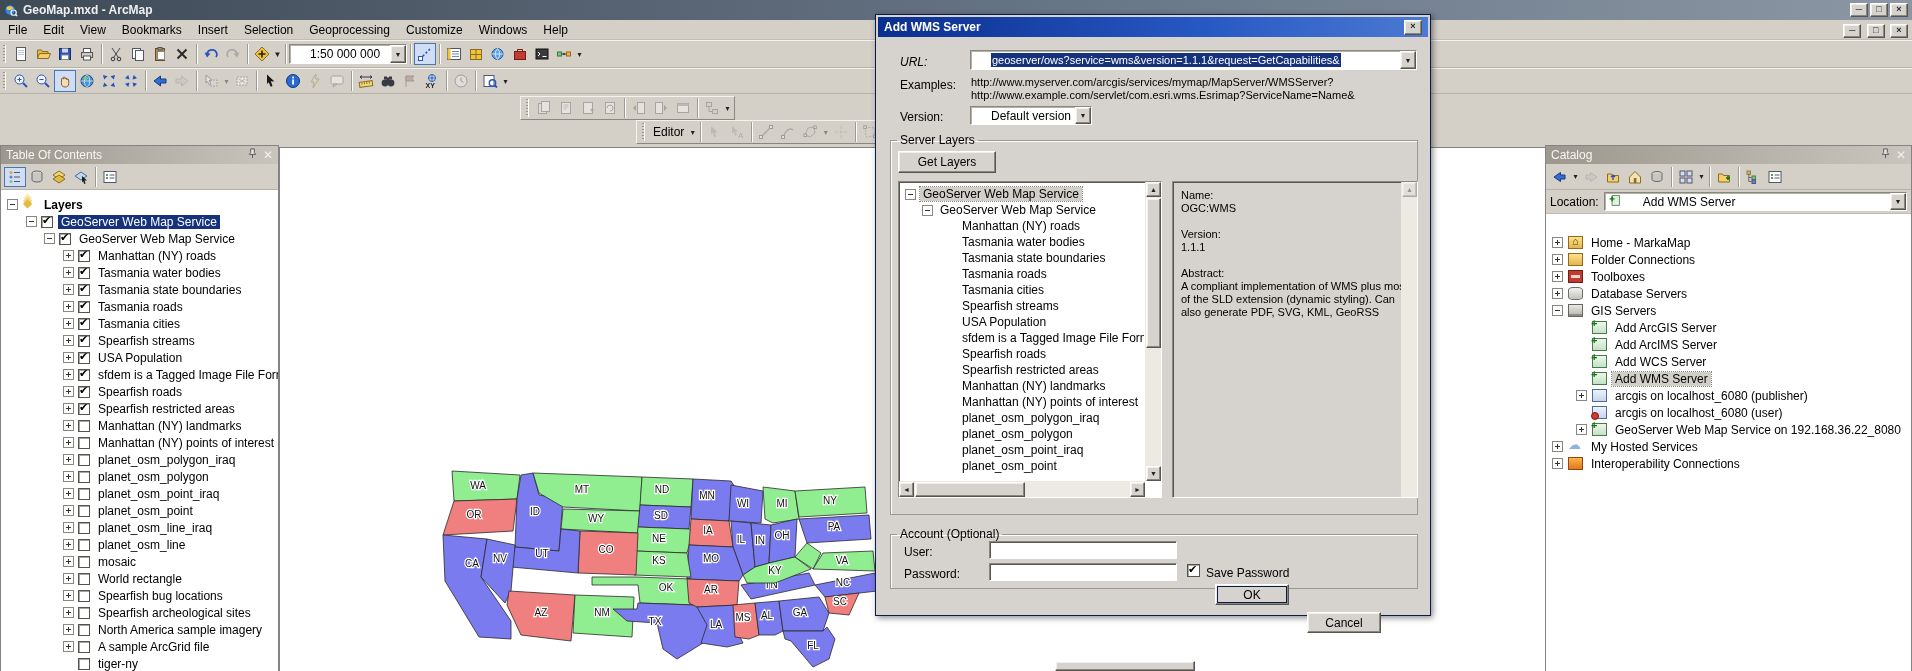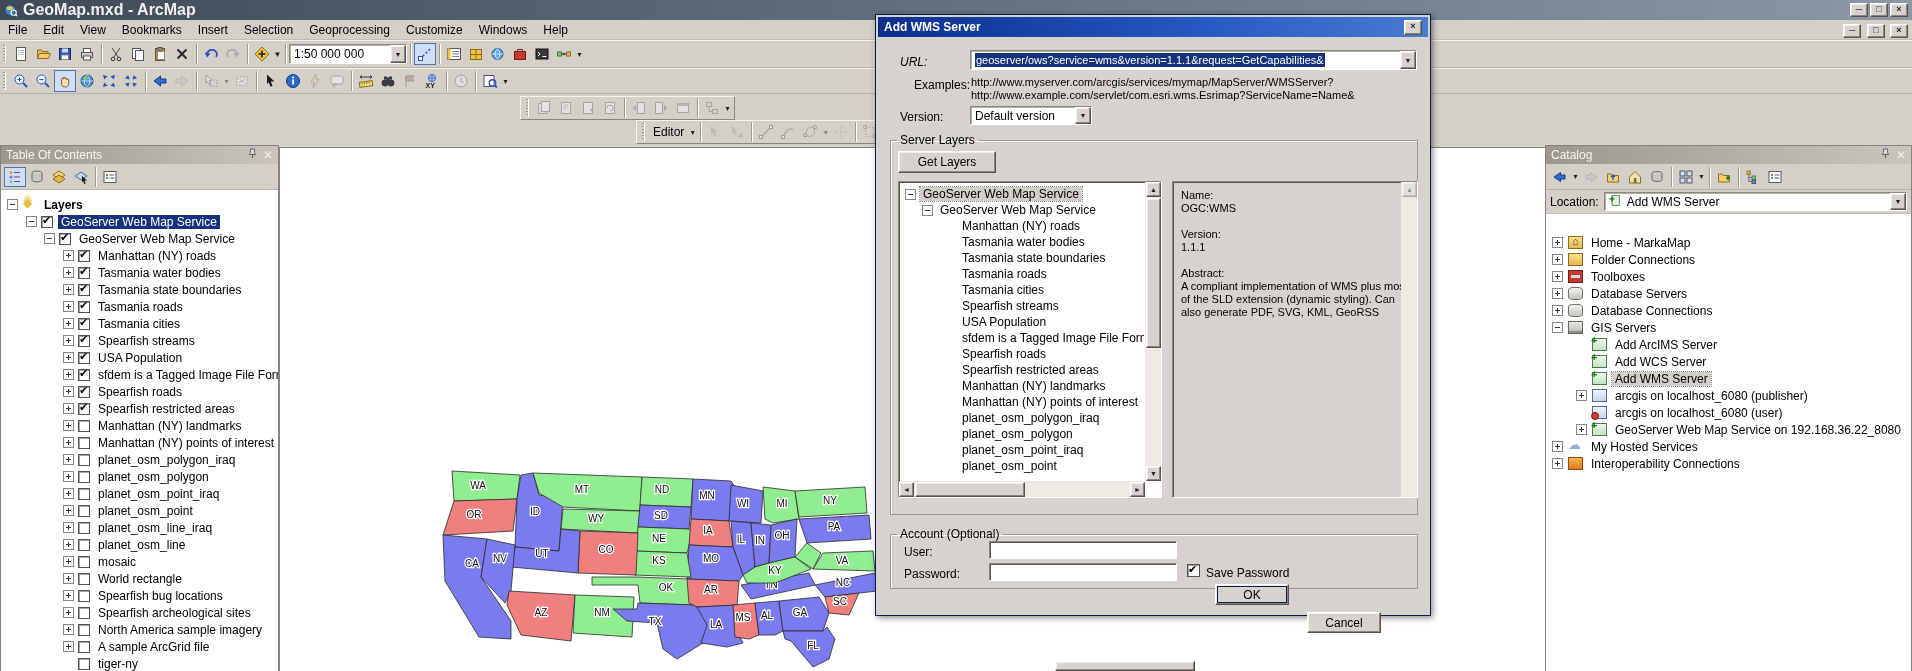--- a/index.html
+++ b/index.html
@@ -11,21 +11,21 @@
   .btn3d { background:#d6d3ce; border:1px solid; border-color:#ffffff #58554e #58554e #ffffff;
     box-shadow: inset -1px -1px 0 #8a877f, inset 1px 1px 0 #f1efe9; }
   .sunk { background:#fff; border:1px solid; border-color:#8a877f #ffffff #ffffff #8a877f;
     box-shadow: inset 1px 1px 0 #b4b1a9; }
   .dis { opacity:.42; filter:grayscale(.7); }
 
   
   #titlebar { left:0; top:0; width:100%; height:20px;
     background:linear-gradient(90deg,#3f4a57,#6b7888 60%,#8b97a4);
     color:#f0f0f0; display:flex; align-items:center; padding:0 4px; font-weight:bold; }
-  #titlebar .apptitle { margin-left:5px; font-size:16px; }
+  #titlebar .apptitle { margin-left:5px; font-size:12px; }
   .winbtn { width:18px; height:14px; margin-left:2px; font-size:9px; line-height:11px;
     text-align:center; color:#222; font-weight:bold; }
   #titlebar .spacer { flex:1; }
 
   #menubar { left:0; top:20px; width:100%; height:20px; background:#d4d0c8;
     display:flex; align-items:center; border-bottom:1px solid #c0bdb5; }
   .menu-item { padding:2px 8px; }
 
   .toolbar-row { left:0; width:100%; background:#d4d0c8; display:flex; align-items:center;
     border-top:1px solid #f4f2ec; border-bottom:1px solid #b5b2aa; }
@@ -33,21 +33,21 @@
   #row2 { top:68px; height:26px; }
   .grip { width:3px; height:18px; margin:0 4px 0 3px;
     background:repeating-linear-gradient(#9a9790 0 1px, transparent 1px 3px);
     border-right:1px solid #fff; }
   .sep { width:1px; height:20px; background:#9b9a93; margin:0 3px; box-shadow:1px 0 0 #fff; }
   .ti { width:22px; height:22px; display:inline-flex; align-items:center; justify-content:center;
     border:1px solid transparent; }
   .ti.active { border:1px solid #4b76b5; background:#cfdef5; }
   .caret { font-size:8px; color:#222; width:9px; text-align:center; }
   .combo { display:flex; align-items:center; height:20px; }
-  .combo .ctext { flex:1; height:100%; padding:2px 4px; white-space:nowrap; overflow:hidden; }
+  .combo .ctext { flex:1; height:100%; padding:2px 20px; white-space:nowrap; overflow:hidden; }
   .dd { width:16px; height:100%; font-size:7px; display:flex; align-items:center; justify-content:center; color:#222; }
 
   
   .float-tb { background:#d4d0c8; border:1px solid; border-color:#f4f2ec #8a877f #8a877f #f4f2ec;
     display:flex; align-items:center; padding:0 2px; }
 
   
   .panel { background:#d4d0c8; border:1px solid #848484; }
   .panel-title { height:18px; background:linear-gradient(90deg,#9d988e,#c9c5bd);
     color:#f7f6f3; display:flex; align-items:center; padding:0 5px; font-size:12px; }
@@ -1009,32 +1009,32 @@
         <span class="ic"></span>
         <span class="lbl">Toolboxes</span>
       </div>
 
       <div class="trow lvl0 plus ic-dbserver">
         <span class="exp"></span>
         <span class="ic"></span>
         <span class="lbl">Database Servers</span>
       </div>
 
-      <div class="trow lvl0 plus ic-dbconn">
-        <span class="exp"></span>
-        <span class="ic"></span>
-        <span class="lbl">Database Connections</span>
-      </div>
 
       <div class="trow lvl0 minus ic-gis">
         <span class="exp"></span>
         <span class="ic"></span>
         <span class="lbl">GIS Servers</span>
       </div>
 
+      <div class="trow lvl1 none ic-add">
+        <span class="exp"></span>
+        <span class="ic"></span>
+        <span class="lbl">Add ArcGIS Server</span>
+      </div>
 
       <div class="trow lvl1 none ic-add">
         <span class="exp"></span>
         <span class="ic"></span>
         <span class="lbl">Add ArcIMS Server</span>
       </div>
 
       <div class="trow lvl1 none ic-add">
         <span class="exp"></span>
         <span class="ic"></span>
@@ -1086,21 +1086,21 @@
     <span class="spacer"></span>
     <span class="winbtn btn3d" style="height:15px;">×</span>
   </div>
 
   <span class="dlg-label" style="left:24px; top:40px;font-style:italic;">URL:</span>
   <div class="combo sunk abs" style="left:94px; top:35px; width:447px; height:20px;">
     <span class="ctext"><span class="hl">geoserver/ows?service=wms&amp;version=1.1.1&amp;request=GetCapabilities&amp;</span></span>
     <span class="dd btn3d">▼</span>
   </div>
 
-  <span class="dlg-label" style="left:24px; top:63px;margin-left:14px;">Examples:</span>
+  <span class="dlg-label" style="left:24px; top:63px;">Examples:</span>
   <div class="abs" style="left:95px; top:61px; width:450px;">
 
       <div class="field-text" style="line-height:13px; white-space:nowrap;">http://www.myserver.com/arcgis/services/mymap/MapServer/WMSServer?</div>
 
       <div class="field-text" style="line-height:13px; white-space:nowrap;">http://www.example.com/servlet/com.esri.wms.Esrimap?ServiceName=Name&amp;</div>
     </div>
 
   <span class="dlg-label" style="left:24px; top:95px;">Version:</span>
   <div class="combo sunk abs" style="left:94px; top:91px; width:122px; height:19px;">
     <span class="ctext">Default version</span>

